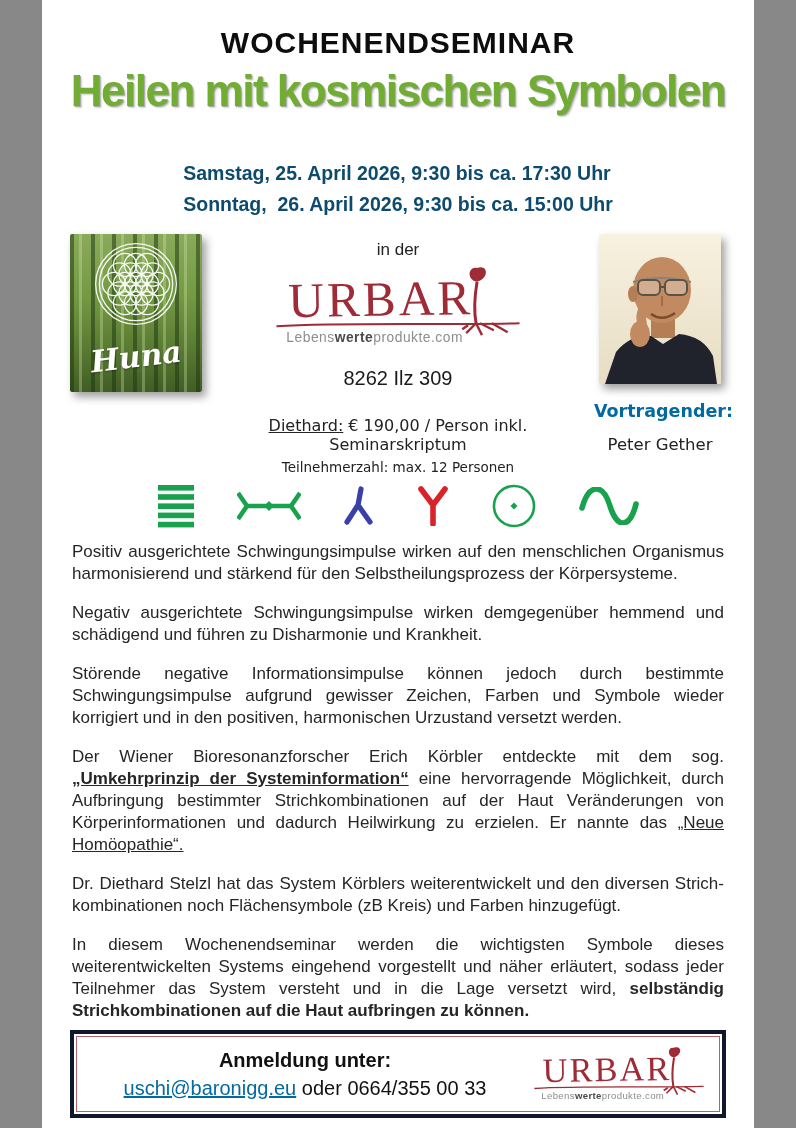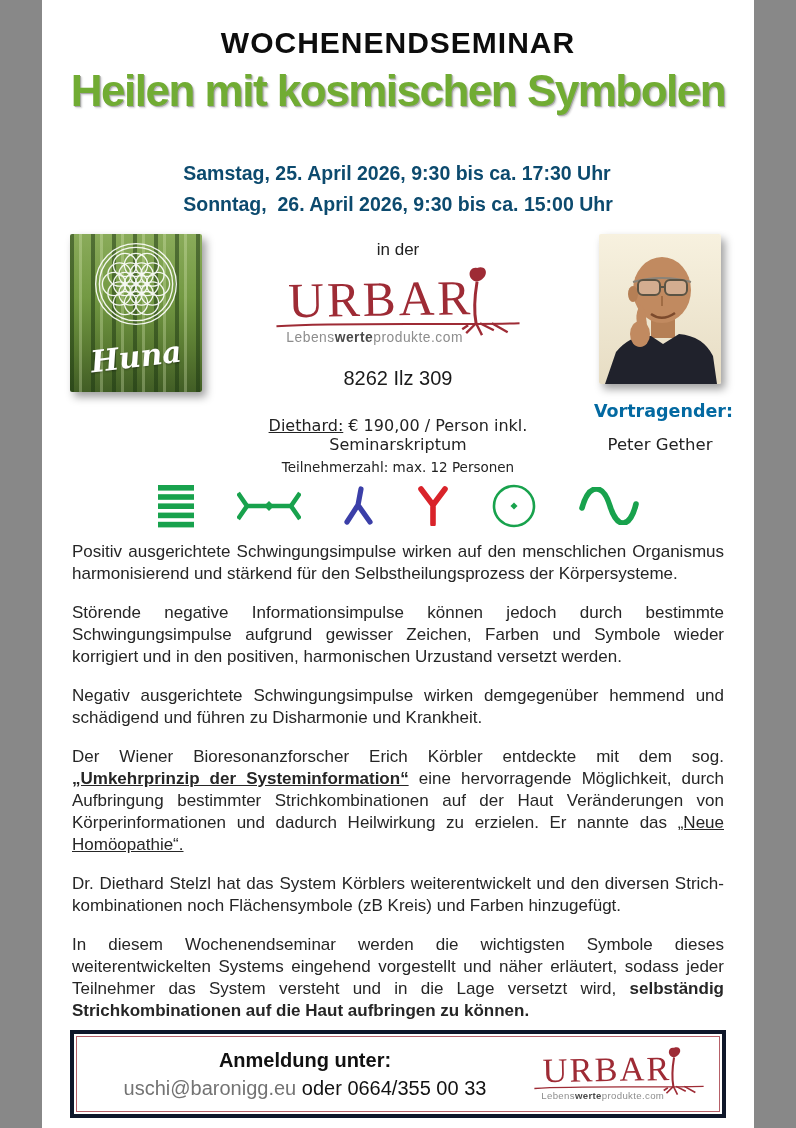--- a/index.html
+++ b/index.html
@@ -59,21 +59,21 @@
   .bodytext p:last-child { margin-bottom:0; }
   .b  { font-weight:bold; }
   .u  { text-decoration:underline; }
   .bu { font-weight:bold; text-decoration:underline; }
   
   .reg-box { margin:8px 28px 0 28px; border:4px solid #0f172a; background:#fff; }
   .reg-inner { margin:2px; border:1px solid rgba(158,43,53,.75); display:flex; align-items:center; padding:8px 14px 8px 0; }
   .reg-text { flex:1 1 auto; text-align:center; }
   .reg-heading { font-size:20px; font-weight:bold; color:#111; }
   .reg-contact { margin-top:5px; font-size:20px; color:#111; }
-  .email { color:#737373; cursor:pointer; }
+  .email { color:#0369a1; text-decoration:underline; cursor:pointer; }
   .reg-logo { flex:0 0 auto; }
   
   .footer-message { margin-top:13px; text-align:right; font-size:20px; font-weight:bold; color:#701a75; }
   
   .urbar-word { font-family:"Liberation Serif", serif; letter-spacing:3px; }
   .urbar-tag  { font-family:"Liberation Sans", sans-serif; }
 </style>
 </head>
 <body>
 
@@ -203,22 +203,22 @@
       <circle cx="23" cy="23" r="20" fill="none" stroke="#18a24d" stroke-width="2.6"></circle>
       <rect x="20.5" y="20.5" width="5" height="5" transform="rotate(45 23 23)" fill="#18a24d"></rect>
     </svg>
     <svg width="60" height="38" viewBox="0 0 60 38">
       <path d="M3,21 C10,-4 24,-4 31,19 C38,42 51,42 57,17" fill="none" stroke="#18a24d" stroke-width="5.6" stroke-linecap="round"></path>
     </svg>
   </div>
 
   <div class="bodytext">
     <p>Positiv ausgerichtete Schwingungsimpulse wirken auf den menschlichen Organismus harmonisierend und stärkend für den Selbstheilungsprozess der Körpersysteme.</p>
+    <p>Negativ ausgerichtete Schwingungsimpulse wirken demgegenüber hemmend und schä­digend und führen zu Disharmonie und Krankheit.</p>
     <p>Störende negative Informationsimpulse können jedoch durch bestimmte Schwingungs­impulse aufgrund gewisser Zeichen, Farben und Symbole wieder korrigiert und in den positiven, harmonischen Urzustand versetzt werden.</p>
-    <p>Negativ ausgerichtete Schwingungsimpulse wirken demgegenüber hemmend und schä­digend und führen zu Disharmonie und Krankheit.</p>
     <p><span>Der Wiener Bioresonanzforscher Erich Körbler entdeckte mit dem sog. </span><span class="bu">„Umkehrprinzip der Systeminformation“</span><span> eine hervorragende Möglichkeit, durch Aufbringung bestimm­ter Strichkombinationen auf der Haut Veränderungen von Körperinformationen und da­durch Heilwirkung zu erzielen. Er nannte das </span><span class="u">„Neue Homöopathie“.</span></p>
     <p>Dr. Diethard Stelzl hat das System Körblers weiterentwickelt und den diversen Strich­kombinationen noch Flächensymbole (zB Kreis) und Farben hinzugefügt.</p>
     <p><span>In diesem Wochenendseminar werden die wichtigsten Symbole dieses weiterentwickel­ten Systems eingehend vorgestellt und näher erläutert, sodass jeder Teilnehmer das System versteht und in die Lage versetzt wird, </span><span class="b">selbständig Strichkombinationen auf die Haut aufbringen zu können.</span></p>
   </div>
 
   <div class="reg-box">
     <div class="reg-inner">
       <div class="reg-text">
         <div class="reg-heading">Anmeldung unter:</div>
         <div class="reg-contact">

